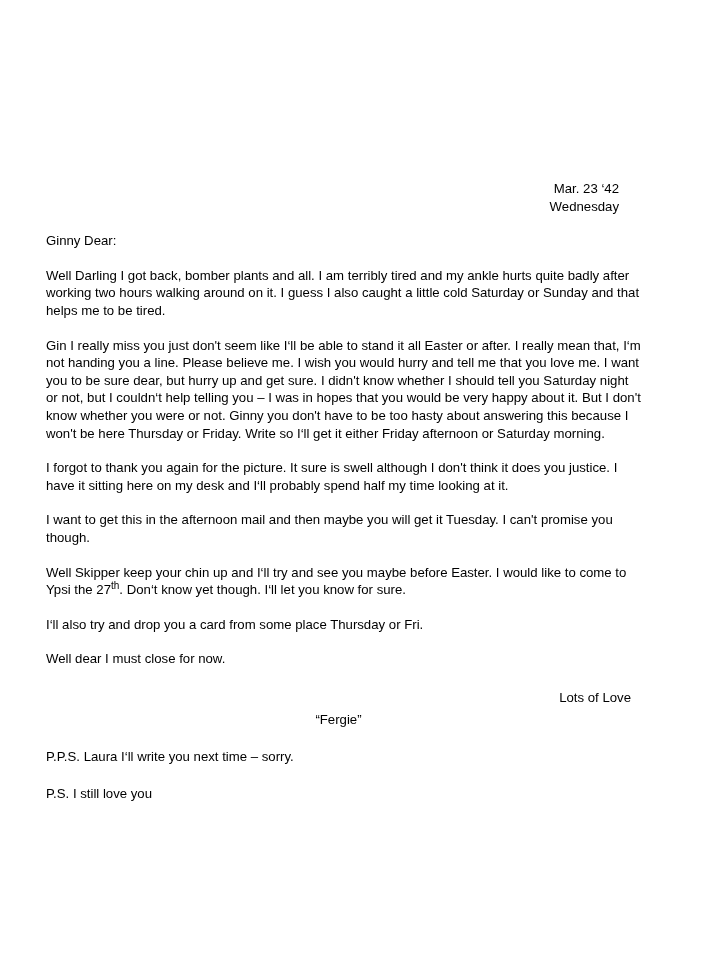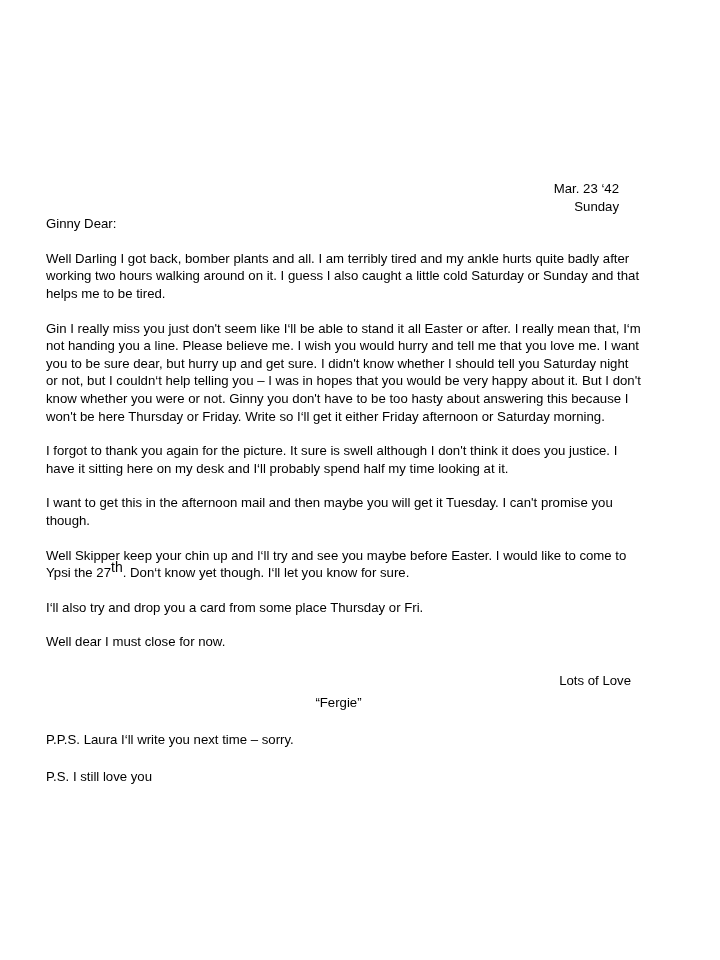--- a/index.html
+++ b/index.html
@@ -26,53 +26,54 @@
     line-height: 17.6px;
   }
   .dateline {
     text-align: right;
     padding-right: 22px;
   }
   .dateline div {
     white-space: nowrap;
   }
   .salutation {
+    margin-top: 17px;
   }
   .para {
     margin-top: 17px;
     text-align: left;
   }
   .closing-line {
     margin-top: 21px;
     text-align: right;
     padding-right: 10px;
   }
   .signature {
     margin-top: 5px;
     text-align: center;
     padding-right: 10px;
   }
   .ps {
     margin-top: 19px;
   }
   sup {
-    font-size: 14px;
+    font-size: 10px;
     vertical-align: super;
     line-height: 0;
   }
 </style>
 </head>
 <body>
 
 <div class="page">
   <div class="letter">
 
     <div class="dateline">
       <div>Mar. 23 ‘42</div>
-      <div>Sunday</div>
+      <div>Wednesday</div>
     </div>
 
     <div class="salutation">Ginny Dear:</div>
 
     <div class="para">Well Darling I got back, bomber plants and all.  I am terribly tired and my ankle hurts quite badly after working two hours walking around on it.  I guess I also caught a little cold Saturday or Sunday and that helps me to be tired.</div>
     <div class="para">Gin I really miss you just don't seem like I‘ll be able to stand it all Easter or after.  I really mean that, I‘m not handing you a line.  Please believe me.  I wish you would hurry and tell me that you love me.  I want you to be sure dear, but hurry up and get sure.  I didn't know whether I should tell you Saturday night or not, but I couldn‘t help telling you – I was in hopes that you would be very happy about it.  But I don't know whether you were or not.  Ginny you don't have to be too hasty about answering this because I won't be here Thursday or Friday.  Write so I‘ll get it either Friday afternoon or Saturday morning.</div>
     <div class="para">I forgot to thank you again for the picture.  It sure is swell although I don't think it does you justice.  I have it sitting here on my desk and I‘ll probably spend half my time looking at it.</div>
     <div class="para">I want to get this in the afternoon mail and then maybe you will get it Tuesday.  I can't promise you though.</div>
 
     <div class="para"><span>Well Skipper keep your chin up and I‘ll try and see you maybe before Easter.  I would like to come to Ypsi the 27</span><sup>th</sup><span>.  Don‘t know yet though.  I‘ll let you know for sure.</span></div>

